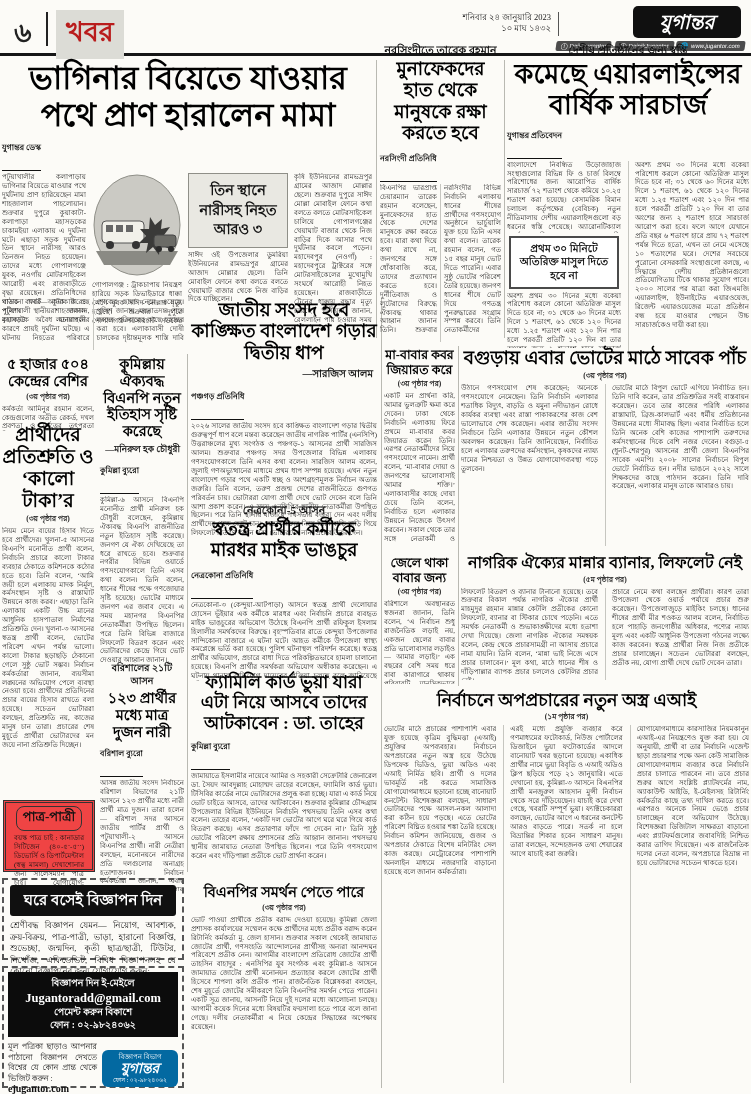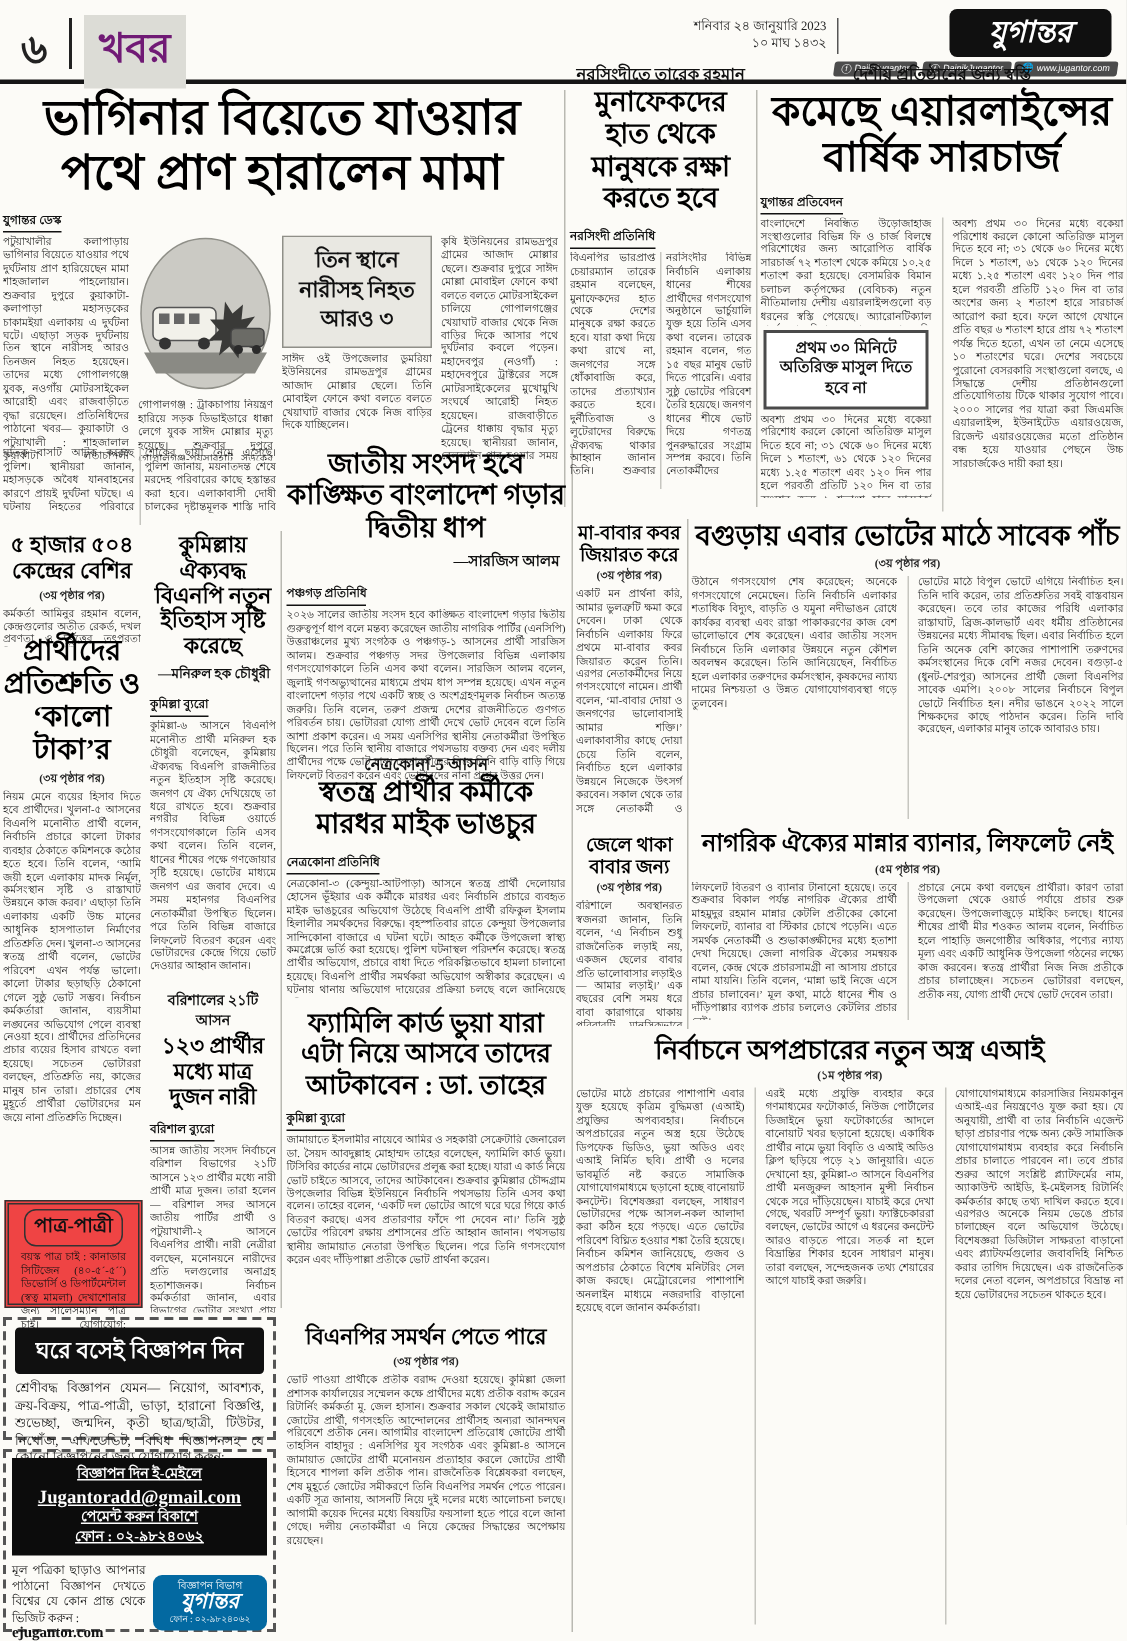--- a/index.html
+++ b/index.html
@@ -5,41 +5,41 @@
   html,body{margin:0;padding:0;background:#e8e8e4;}
   .page{position:relative;width:751px;height:1094px;background:#fcfbf7;
         font-family:"Liberation Serif","DejaVu Serif",serif;color:#111;
         margin:0 auto;overflow:hidden;}
   
   .masthead{position:absolute;left:0;top:0;width:751px;height:56px;
             border-bottom:3px solid #161616;box-sizing:border-box;}
   .pageno{position:absolute;left:14px;top:12px;font-size:27px;font-weight:bold;color:#222;}
   .pn-bar{position:absolute;left:46px;top:12px;width:2px;height:34px;background:#222;}
   .section-label{position:absolute;left:56px;top:10px;font-size:27px;font-weight:bold;
-                 color:#701a75;background:#dcdcd6;padding:1px 10px 3px;}
+                 color:#b91c1c;background:#dcdcd6;padding:1px 10px 3px;}
   .dates{position:absolute;right:200px;top:12px;text-align:right;font-size:8.5px;
          line-height:11px;color:#222;}
   .date-bar{position:absolute;right:192px;top:12px;width:1px;height:24px;background:#555;}
   .logo-box{position:absolute;right:10px;top:6px;width:108px;height:32px;background:#101010;
             border-radius:5px;color:#fff;font-weight:bold;font-style:italic;
             font-size:20px;text-align:center;line-height:32px;}
   .badges{position:absolute;right:6px;top:41px;display:flex;gap:3px;}
   .badge{background:#4c4c4c;color:#fff;font-family:"Liberation Sans",sans-serif;
          font-size:6px;line-height:10px;padding:0 5px;border-radius:2px;
          display:flex;align-items:center;gap:2px;transform:skewX(-8deg);}
   .badge .bico{font-size:6.5px;}
   
   .art{position:absolute;box-sizing:border-box;}
   .hl{font-weight:bold;text-align:center;color:#000;line-height:1.16;margin:0;}
   .kick{font-weight:bold;text-align:center;font-size:11px;line-height:13px;margin:0 0 2px;}
   .note{font-size:7.5px;font-weight:bold;text-align:center;margin:1px 0 2px;color:#222;}
   .author{text-align:right;font-size:10px;font-weight:bold;margin:2px 4px 0 0;}
   .dlwrap{margin:2px 0 2px;}
   .dl{font-size:8px;font-weight:bold;border-bottom:1px solid #111;display:inline-block;
-      padding-bottom:1px;}
+      padding-bottom:16px;}
   .body{font-size:7px;line-height:8.9px;text-align:justify;color:#1d1d1d;overflow:hidden;}
   .cols2{column-count:2;column-gap:7px;column-rule:1px solid #c6c6c0;}
   .vr{position:absolute;width:1px;background:#b9b9b2;}
   
   .mama-body{display:flex;gap:6px;height:150px;overflow:hidden;}
   .mcol{overflow:hidden;}
   .inset-box{background:#e9e8e2;border:1px solid #8f8f88;padding:7px 3px;text-align:center;
              font-weight:bold;font-size:14.5px;line-height:1.35;}
   
   .air-box{border:2px solid #4a4a4a;background:#fff;padding:4px 5px;text-align:center;
@@ -49,21 +49,21 @@
   .patro{border:3px double #333;padding:2px 8px;background:#ef4444;}
   .patro-title{font-weight:bold;font-size:13px;text-align:center;border:1px solid #333;
                border-radius:8px;padding:0 2px 2px;margin:1px 2px 3px;}
   .patro-body{font-size:7px;line-height:9px;text-align:justify;}
   .ghore{border:2px dashed #555;padding:5px 6px;}
   .ghore-title{background:#101010;color:#fff;font-weight:bold;font-size:15px;
                text-align:center;padding:3px 2px;border-radius:3px;margin-bottom:4px;}
   .ghore-body{font-size:8.6px;line-height:11.5px;text-align:justify;}
   .ghore-phone{font-size:9px;font-weight:bold;margin-top:1px;}
   .adstack{border:2px dashed #555;padding:4px;}
-  .emailbox{background:#0c0c0c;color:#fff;text-align:center;padding:5px 2px;margin-bottom:5px;text-decoration:underline;}
+  .emailbox{background:#0c0c0c;color:#fff;text-align:center;padding:5px 2px;margin-bottom:5px;}
   .emailbox .l1{font-size:9.5px;font-weight:bold;line-height:13px;}
   .emailbox .em{font-size:12.5px;font-weight:bold;font-family:"Liberation Serif",serif;line-height:16px;}
   .ejrow{display:flex;gap:5px;align-items:center;}
   .ejtext{font-size:8px;line-height:10.5px;text-align:justify;flex:1;}
   .ejsite{font-weight:bold;font-size:10px;}
   .ejlogo{background:#0369a1;color:#fff;border-radius:6px;text-align:center;
           width:72px;padding:3px 2px;}
   .ejlogo .d1{font-size:7px;line-height:8px;}
   .ejlogo .d2{font-size:14px;font-weight:bold;font-style:italic;line-height:16px;}
   .ejlogo .d3{font-size:6px;line-height:7px;}

